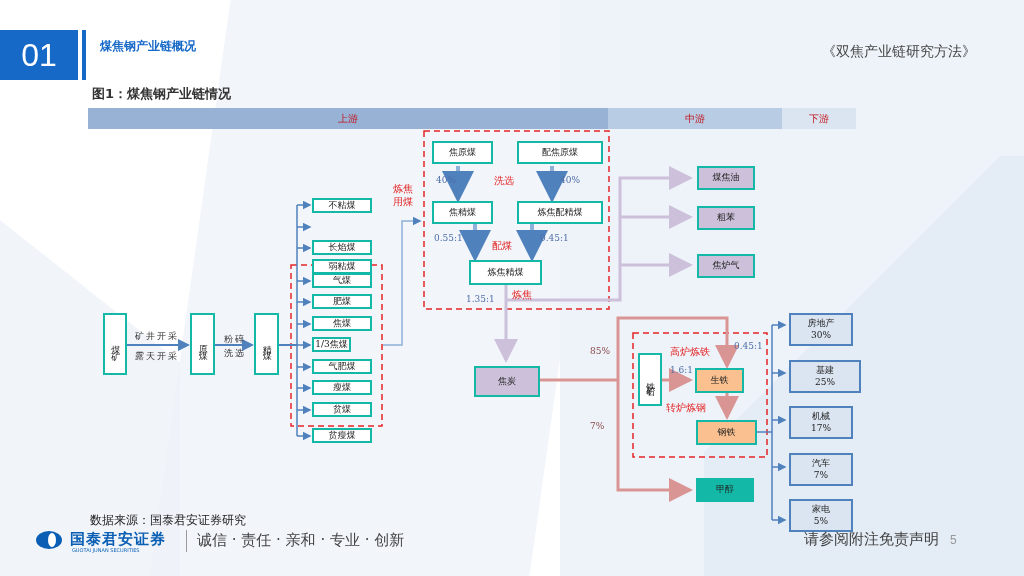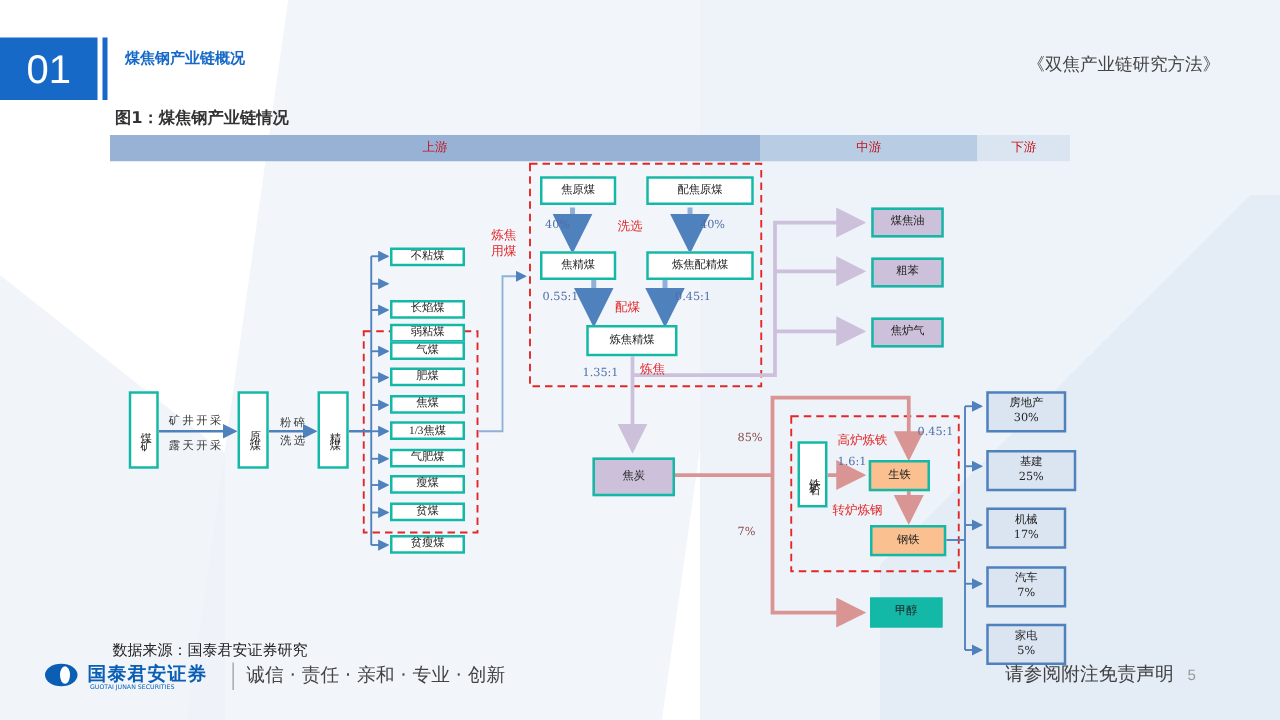--- a/index.html
+++ b/index.html
@@ -139,21 +139,21 @@
 <div class="lbl dark" style="left:135px;top:330px;letter-spacing:2px;">矿井开采</div>
 <div class="lbl dark" style="left:135px;top:350px;letter-spacing:2px;">露天开采</div>
 <div class="lbl dark" style="left:224px;top:332px;width:26px;line-height:1.6;letter-spacing:2px;">粉碎洗选</div>
 
 <div class="node" style="left:312px;top:198px;width:60px;height:15px;">不粘煤</div>
 <div class="node" style="left:312px;top:219px;width:60px;height:15px;margin-top:40px;">弱粘煤</div>
 <div class="node" style="left:312px;top:240px;width:60px;height:15px;">长焰煤</div>
 <div class="node" style="left:312px;top:273px;width:60px;height:15px;">气煤</div>
 <div class="node" style="left:312px;top:294px;width:60px;height:15px;">肥煤</div>
 <div class="node" style="left:312px;top:316px;width:60px;height:15px;">焦煤</div>
-<div class="node" style="left:312px;top:337px;width:60px;height:15px;font-family:Liberation Serif, serif;">1/3焦煤</div>
+<div class="node" style="left:312px;top:337px;width:39px;height:15px;">1/3焦煤</div>
 <div class="node" style="left:312px;top:359px;width:60px;height:15px;">气肥煤</div>
 <div class="node" style="left:312px;top:380px;width:60px;height:15px;">瘦煤</div>
 <div class="node" style="left:312px;top:402px;width:60px;height:15px;">贫煤</div>
 <div class="node" style="left:312px;top:428px;width:60px;height:15px;">贫瘦煤</div>
 
 <div class="lbl red" style="left:393px;top:182px;width:22px;line-height:1.3;">炼焦用煤</div>
 
 <div class="node" style="left:432px;top:141px;width:61px;height:23px;">焦原煤</div>
 <div class="node" style="left:517px;top:141px;width:86px;height:23px;">配焦原煤</div>
 <div class="node" style="left:432px;top:201px;width:61px;height:23px;">焦精煤</div>

